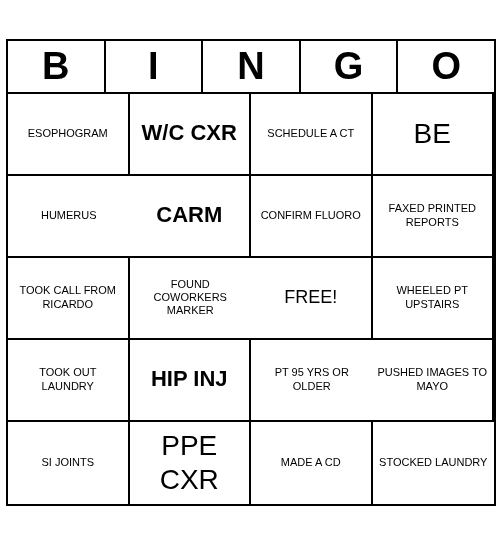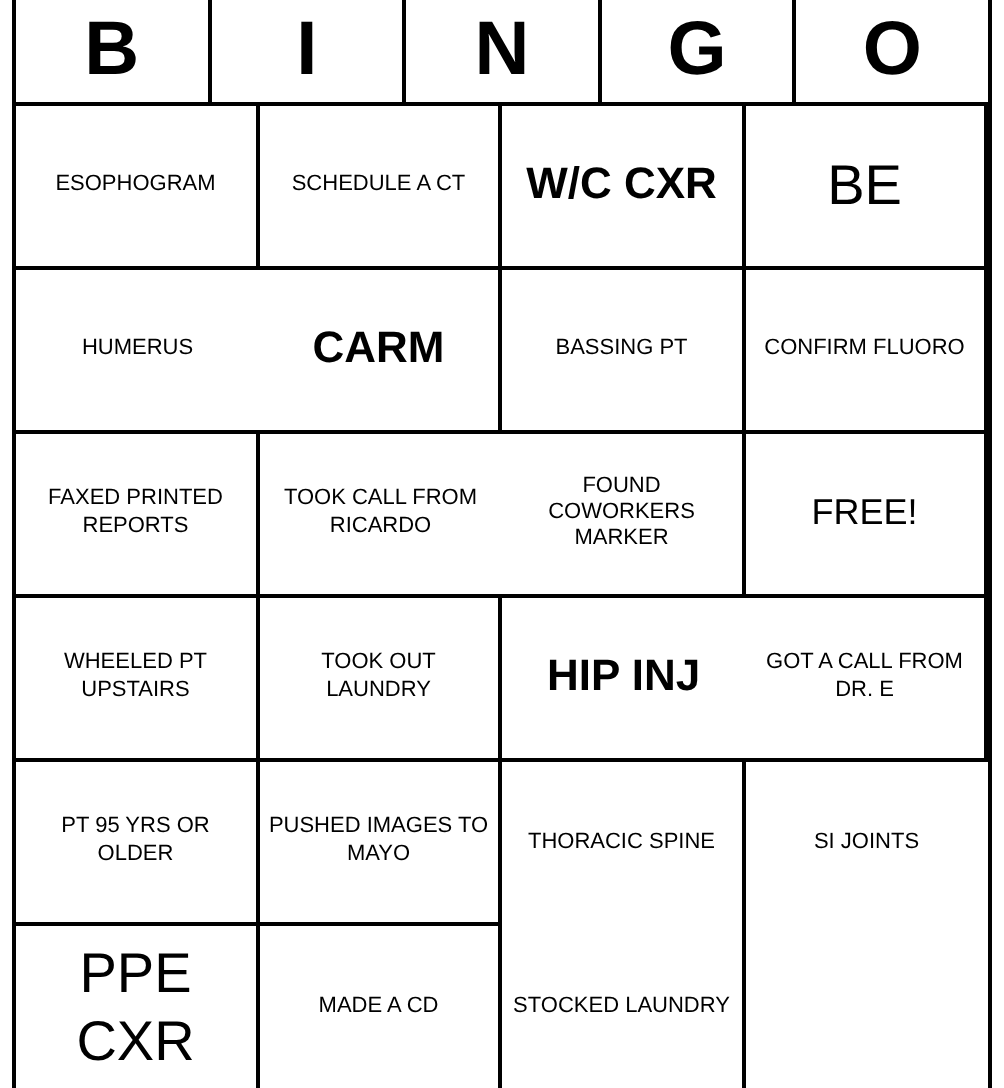--- a/index.html
+++ b/index.html
@@ -93,36 +93,33 @@
 <div class="bingo-container">
   <div class="bingo-header">
   <div class="bingo-letter">B</div>
       <div class="bingo-letter">I</div>
       <div class="bingo-letter">N</div>
       <div class="bingo-letter">G</div>
       <div class="bingo-letter">O</div>
     </div>
   <div class="bingo-grid">
   <div class="bingo-cell">ESOPHOGRAM</div>
+      <div class="bingo-cell large-text">W/C CXR</div>
       <div class="bingo-cell">SCHEDULE A CT</div>
-      <div class="bingo-cell large-text">W/C CXR</div>
       <div class="bingo-cell xlarge-text">BE</div>
       <div class="bingo-cell">HUMERUS</div>
       <div class="bingo-cell large-text">CARM</div>
-      <div class="bingo-cell">BASSING PT</div>
       <div class="bingo-cell">CONFIRM FLUORO</div>
       <div class="bingo-cell">FAXED PRINTED REPORTS</div>
       <div class="bingo-cell">TOOK CALL FROM RICARDO</div>
       <div class="bingo-cell">FOUND COWORKERS MARKER</div>
       <div class="bingo-cell free">Free!</div>
       <div class="bingo-cell">WHEELED PT UPSTAIRS</div>
       <div class="bingo-cell">TOOK OUT LAUNDRY</div>
       <div class="bingo-cell large-text">HIP INJ</div>
-      <div class="bingo-cell">GOT A CALL FROM DR. E</div>
       <div class="bingo-cell">PT 95 YRS OR OLDER</div>
       <div class="bingo-cell">PUSHED IMAGES TO MAYO</div>
-      <div class="bingo-cell last-row">THORACIC SPINE</div>
       <div class="bingo-cell last-row">SI JOINTS</div>
       <div class="bingo-cell xlarge-text last-row">PPE CXR</div>
       <div class="bingo-cell last-row">MADE A CD</div>
       <div class="bingo-cell last-row">STOCKED LAUNDRY</div>
     </div>
 </div>
 
 </body></html>

